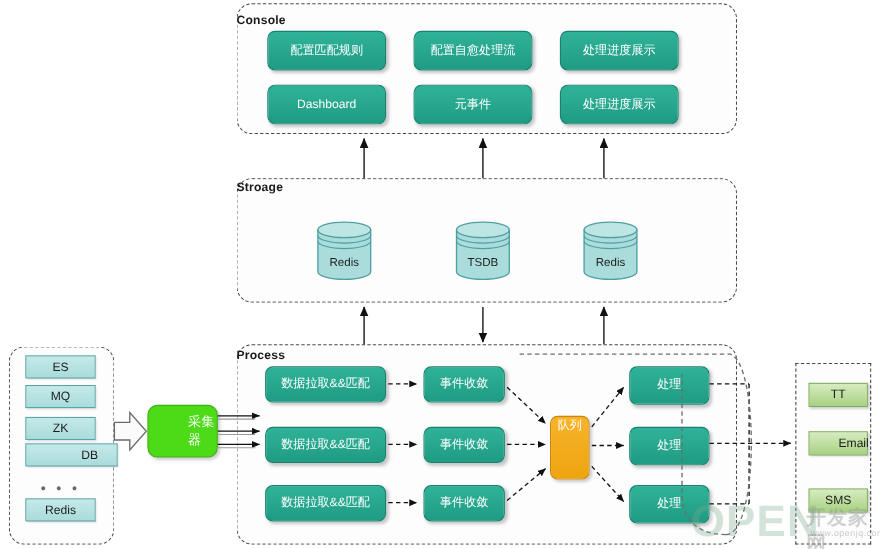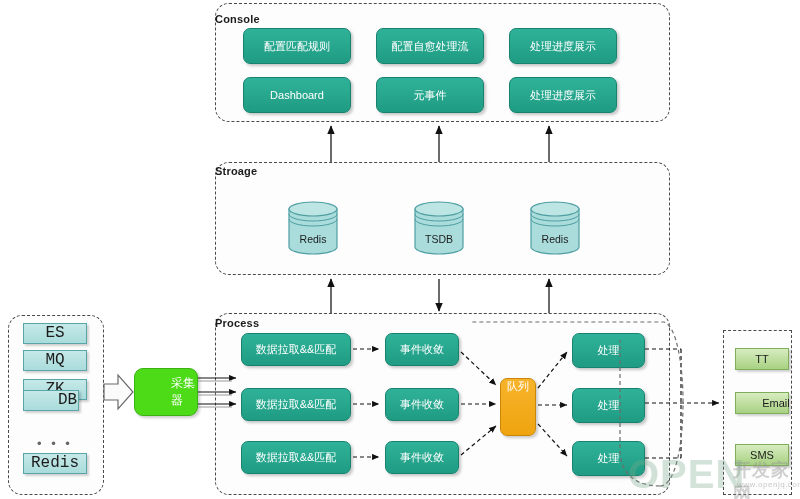--- a/index.html
+++ b/index.html
@@ -48,26 +48,25 @@
     box-shadow: 2px 2px 3px rgba(0,0,0,.22);
     text-align: center;
     line-height: 1.15;
   }
 
   
   .src-box {
     background: linear-gradient(180deg,#c5e9e8 0%, #a9dcdb 100%);
     border: 1px solid #5aa5a8;
     color: #1c1c1c;
-    font-size: 16px;
-    display: flex;
-    align-items: flex-start;
+    font-size: 11px;
+    display: flex;
+    align-items: center;
     justify-content: center;
     box-shadow: 1.5px 1.5px 2px rgba(0,0,0,.18);
-    font-family: Liberation Mono, monospace;
   }
 
   
   .out-box {
     background: linear-gradient(180deg,#d7ecc0 0%, #a8d182 100%);
     border: 1px solid #7fae5a;
     color: #1c1c1c;
     font-size: 11px;
     display: flex;
     align-items: center;
@@ -264,21 +263,21 @@
 
   <div class="abs src-box" style="left:23px; top:323px; width:64px; height:21px;">
     <span>ES</span>
   </div>
   <div class="abs src-box" style="left:23px; top:350px; width:64px; height:21px;">
     <span>MQ</span>
   </div>
   <div class="abs src-box" style="left:23px; top:379px; width:64px; height:21px;">
     <span>ZK</span>
   </div>
-  <div class="abs src-box" style="left:23px; top:390px; width:56px; height:21px;padding-left:33px;">
+  <div class="abs src-box" style="left:23px; top:403px; width:84px; height:21px;padding-left:33px;">
     <span>DB</span>
   </div>
   <div class="abs dots" style="left:23px; top:437px; width:64px; height:12px;">• • •</div>
   <div class="abs src-box" style="left:23px; top:453px; width:64px; height:21px;">
     <span>Redis</span>
   </div>
 
   <div class="abs collector" style="left:134px; top:368px; width:64px; height:48px;padding-left:36px;">
     <span>采集器</span>
   </div>

